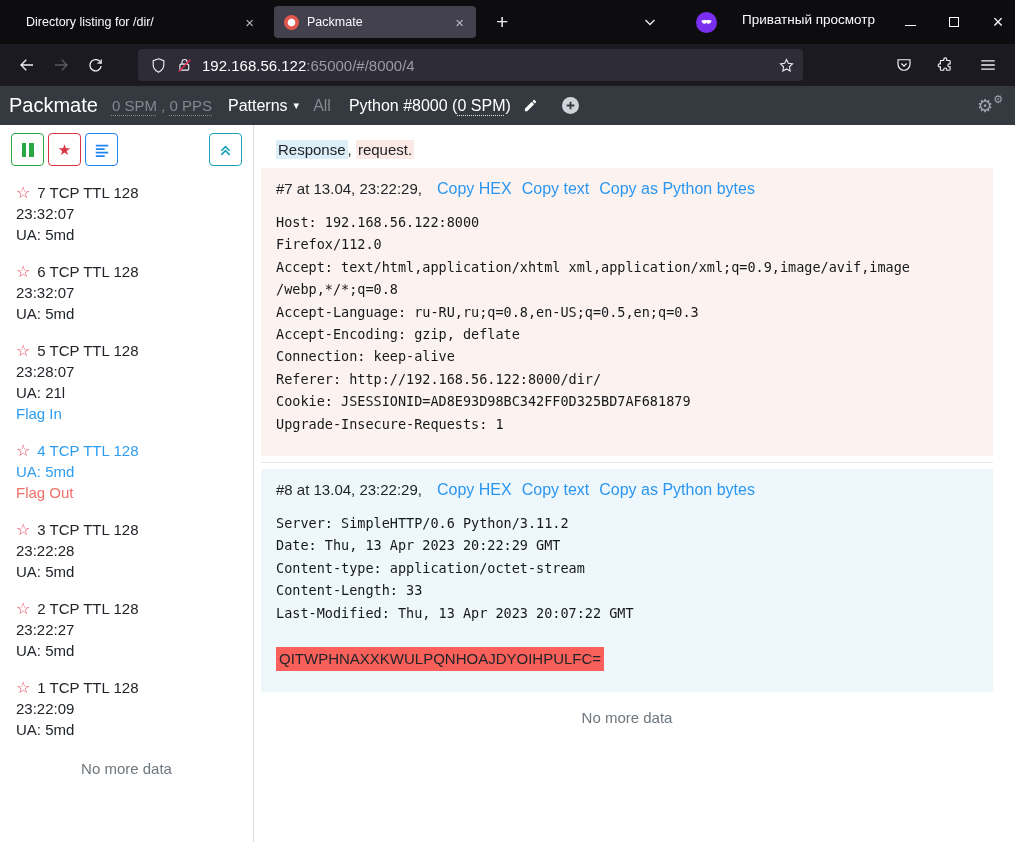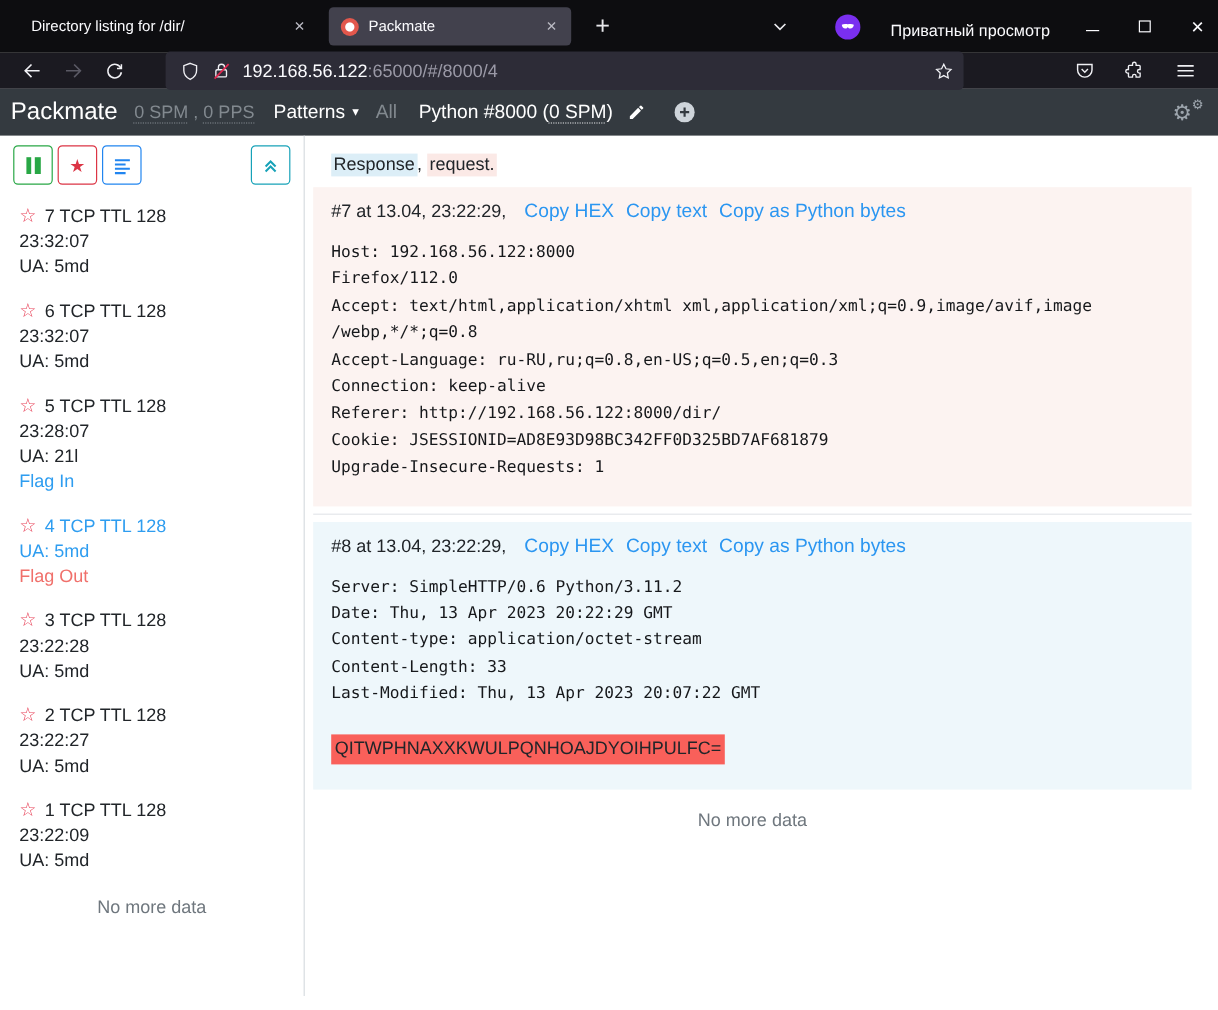--- a/index.html
+++ b/index.html
@@ -10,29 +10,29 @@
   .tabbar { height: 44px; background: #0d0d10; display: flex; align-items: center; padding: 0 10px 0 16px; }
   .tab { display: flex; align-items: center; height: 32px; border-radius: 4px; padding: 0 10px; color: #fbfbfe; font-size: 12.5px; }
   .tab-inactive { width: 250px; justify-content: space-between; }
   .tab-active { width: 202px; background: #42414d; margin-left: 8px; }
   .tab-title { flex: 1; white-space: nowrap; overflow: hidden; }
   .tab-close { color: #b9b9c2; font-size: 15px; padding: 0 2px; margin-left: 6px; }
   .favicon { width: 15px; height: 15px; border-radius: 50%; margin-right: 8px; flex: none;
              background: radial-gradient(circle, #ffffff 0 32%, #e2574c 40% 78%, #f3beb6 82% 100%); }
   .newtab { color: #e8e8ec; font-size: 21px; font-weight: 300; margin-left: 14px; padding: 0 6px; }
   .tab-overflow { margin-left: 128px; color: #e8e8ec; }
-  .private-badge { margin-left: auto; display: flex; align-items: flex-end; gap: 25px; color: #fbfbfe; font-size: 13.5px; }
+  .private-badge { margin-left: auto; display: flex; align-items: flex-start; gap: 25px; color: #fbfbfe; font-size: 13.5px; }
   .mask-circle { width: 21px; height: 21px; border-radius: 50%; background: #7a2ff0; display: flex; align-items: center; justify-content: center; }
   .win-controls { display: flex; align-items: center; margin-left: 28px; gap: 30px; }
   .wc { width: 14px; height: 14px; display: flex; align-items: center; justify-content: center; color: #fbfbfe; }
   .wc-min { border-bottom: 1.6px solid #fbfbfe; height: 8px; width: 11px; }
   .wc-max { width: 10px; height: 10px; border: 1.5px solid #fbfbfe; }
   .wc-close { font-size: 18px; line-height: 14px; }
 
-  .browser-nav { height: 30px; background: #1b1a21; display: flex; align-items: center; padding: 0 10px; }
+  .browser-nav { height: 42px; background: #1b1a21; display: flex; align-items: center; padding: 0 10px; }
   .nav-btn { width: 34px; height: 30px; display: flex; align-items: center; justify-content: center; }
   .urlbar { height: 32px; flex: 1; background: #2d2c37; border-radius: 4px; display: flex; align-items: center;
             margin: 0 84px 0 26px; padding: 0 8px 0 12px; gap: 9px; }
   .url-text { flex: 1; font-size: 15px; white-space: nowrap; overflow: hidden; }
   .url-host { color: #fbfbfe; }
   .url-rest { color: #9a99a6; }
   .nav-right { display: flex; align-items: center; gap: 8px; }
 
   
   .app-navbar { height: 39px; background: #343a40; display: flex; align-items: center; padding: 0 12px 0 9px; color: #fff; }
@@ -309,20 +309,21 @@
             <a class="copy-link">Copy HEX</a>
             <a class="copy-link">Copy text</a>
             <a class="copy-link">Copy as Python bytes</a>
           </div>
           <div class="packet-body">
             <div>Host: 192.168.56.122:8000</div>
             <div>Firefox/112.0</div>
             <div>Accept: text/html,application/xhtml xml,application/xml;q=0.9,image/avif,image</div>
             <div>/webp,*/*;q=0.8</div>
             <div>Accept-Language: ru-RU,ru;q=0.8,en-US;q=0.5,en;q=0.3</div>
+            <div>Accept-Encoding: gzip, deflate</div>
             <div>Connection: keep-alive</div>
             <div>Referer: http://192.168.56.122:8000/dir/</div>
             <div>Cookie: JSESSIONID=AD8E93D98BC342FF0D325BD7AF681879</div>
             <div>Upgrade-Insecure-Requests: 1</div>
           </div>
         </div>
         <div class="card-sep"></div>
         <div class="packet-card response">
           <div class="packet-header">
             <span class="ph-label">#8 at 13.04, 23:22:29,</span>

